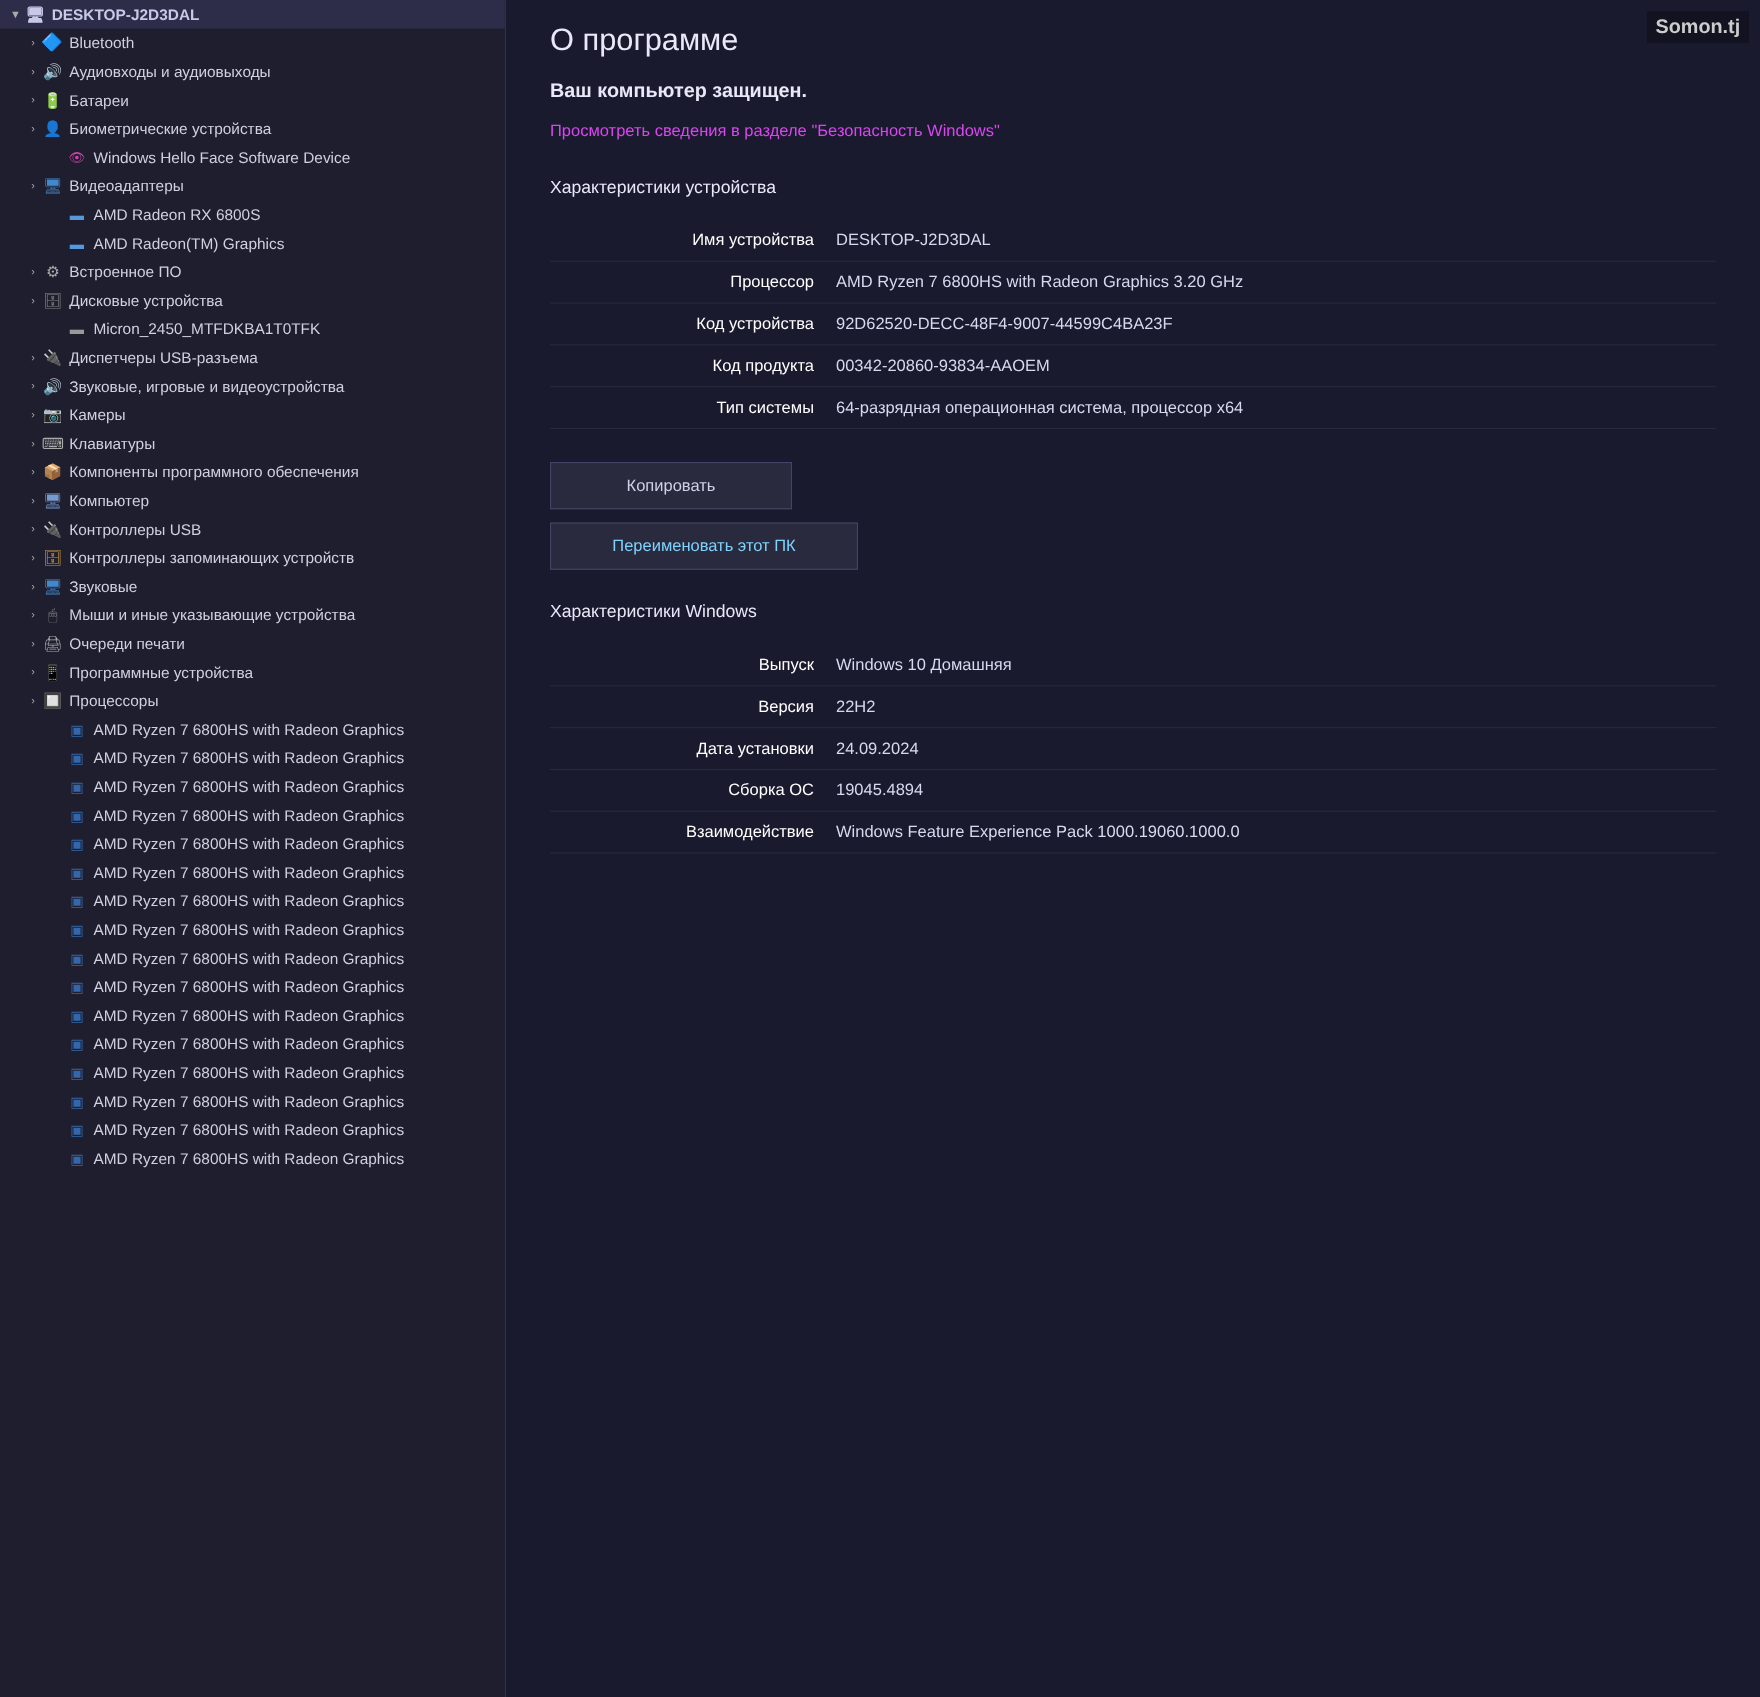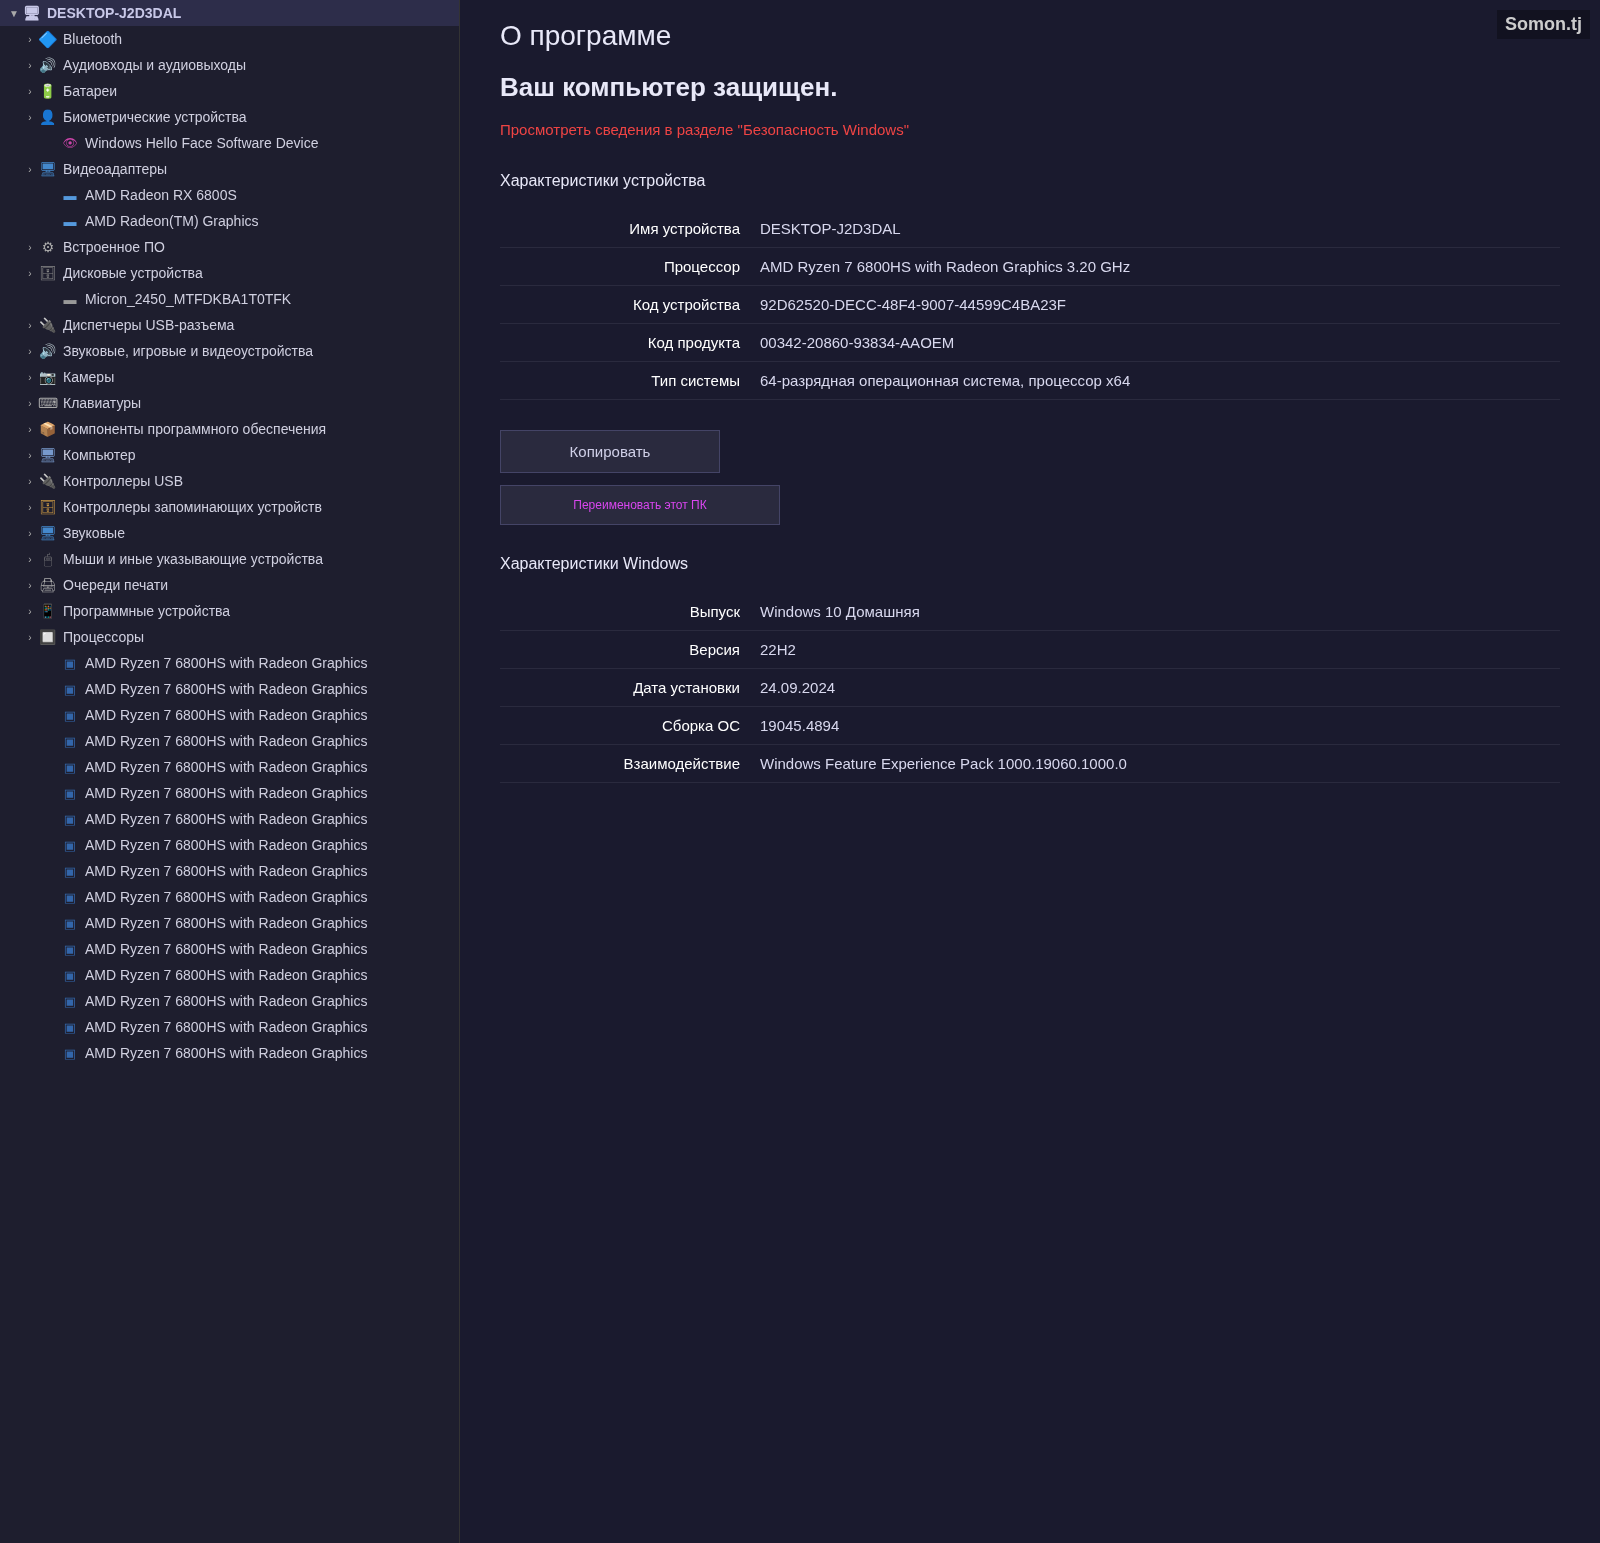--- a/index.html
+++ b/index.html
@@ -92,28 +92,28 @@
     }
 
     .page-title {
       font-size: 28px;
       font-weight: 300;
       color: #e8e8f8;
       margin-bottom: 20px;
     }
 
     .security-status {
-      font-size: 26px;
+      font-size: 18px;
       font-weight: 600;
       color: #e8e8f8;
       margin-bottom: 16px;
     }
 
     .security-link {
-      color: #ef4444;
+      color: #d946ef;
       text-decoration: none;
       font-size: 15px;
       line-height: 1.5;
       display: block;
       margin-bottom: 30px;
     }
 
     .section-title {
       font-size: 16px;
       font-weight: 400;
@@ -150,23 +150,23 @@
       font-size: 15px;
       cursor: pointer;
       margin-bottom: 12px;
       display: block;
       width: 220px;
     }
 
     .btn-rename {
       background: #2a2a3e;
       border: 1px solid #444466;
-      color: #d946ef;
+      color: #7dd3fc;
       padding: 12px 30px;
-      font-size: 12px;
+      font-size: 15px;
       cursor: pointer;
       margin-bottom: 30px;
       display: block;
       width: 280px;
     }
 
     
     .watermark {
       position: fixed;
       top: 10px;

